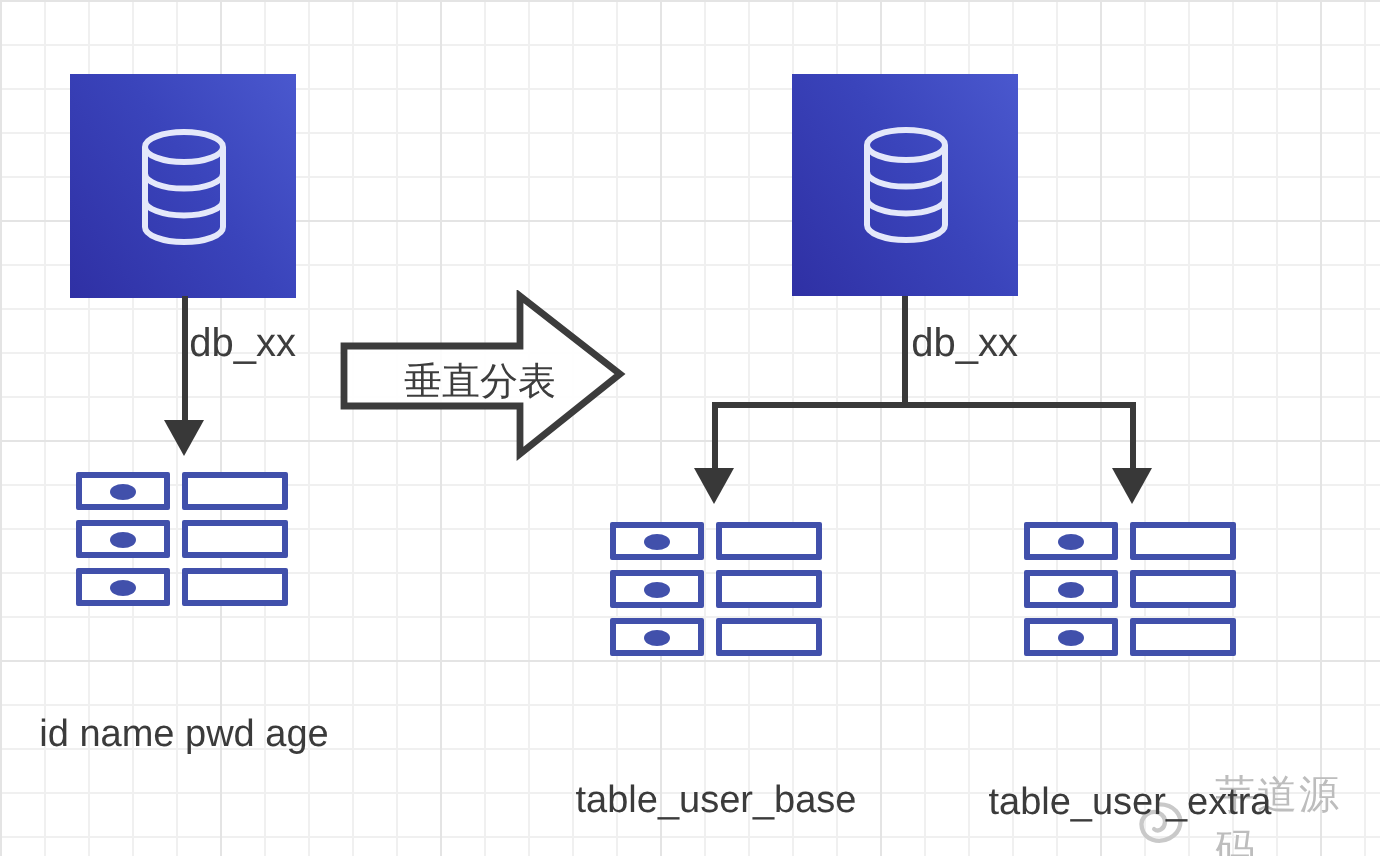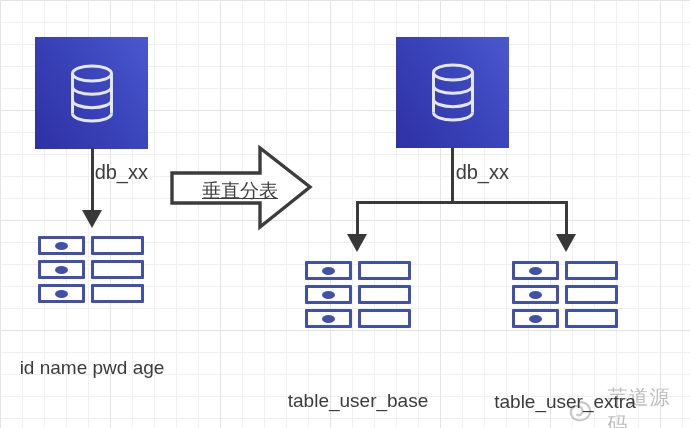--- a/index.html
+++ b/index.html
@@ -53,21 +53,21 @@
   .table-icon .cell {
     border:3.5px solid #4150ab; background:#ffffff; border-radius:1px;
     display:flex; align-items:center; justify-content:center;
   }
   .table-icon .oval {
     width:13px; height:4px; border:4px solid #4150ab; border-radius:50%;
   }
 
   
   .big-arrow-label {
-    width:108px; text-align:center; font-size:19px; color:#3d3d3d;text-decoration:underline;
+    width:108px; text-align:center; font-size:19px; color:#3d3d3d;
   }
 
   
   .watermark {
     display:flex; align-items:center; gap:15px;
     color:#bdbdbd; font-size:20px; letter-spacing:1px;
   }
 </style>
 </head>
 <body>

